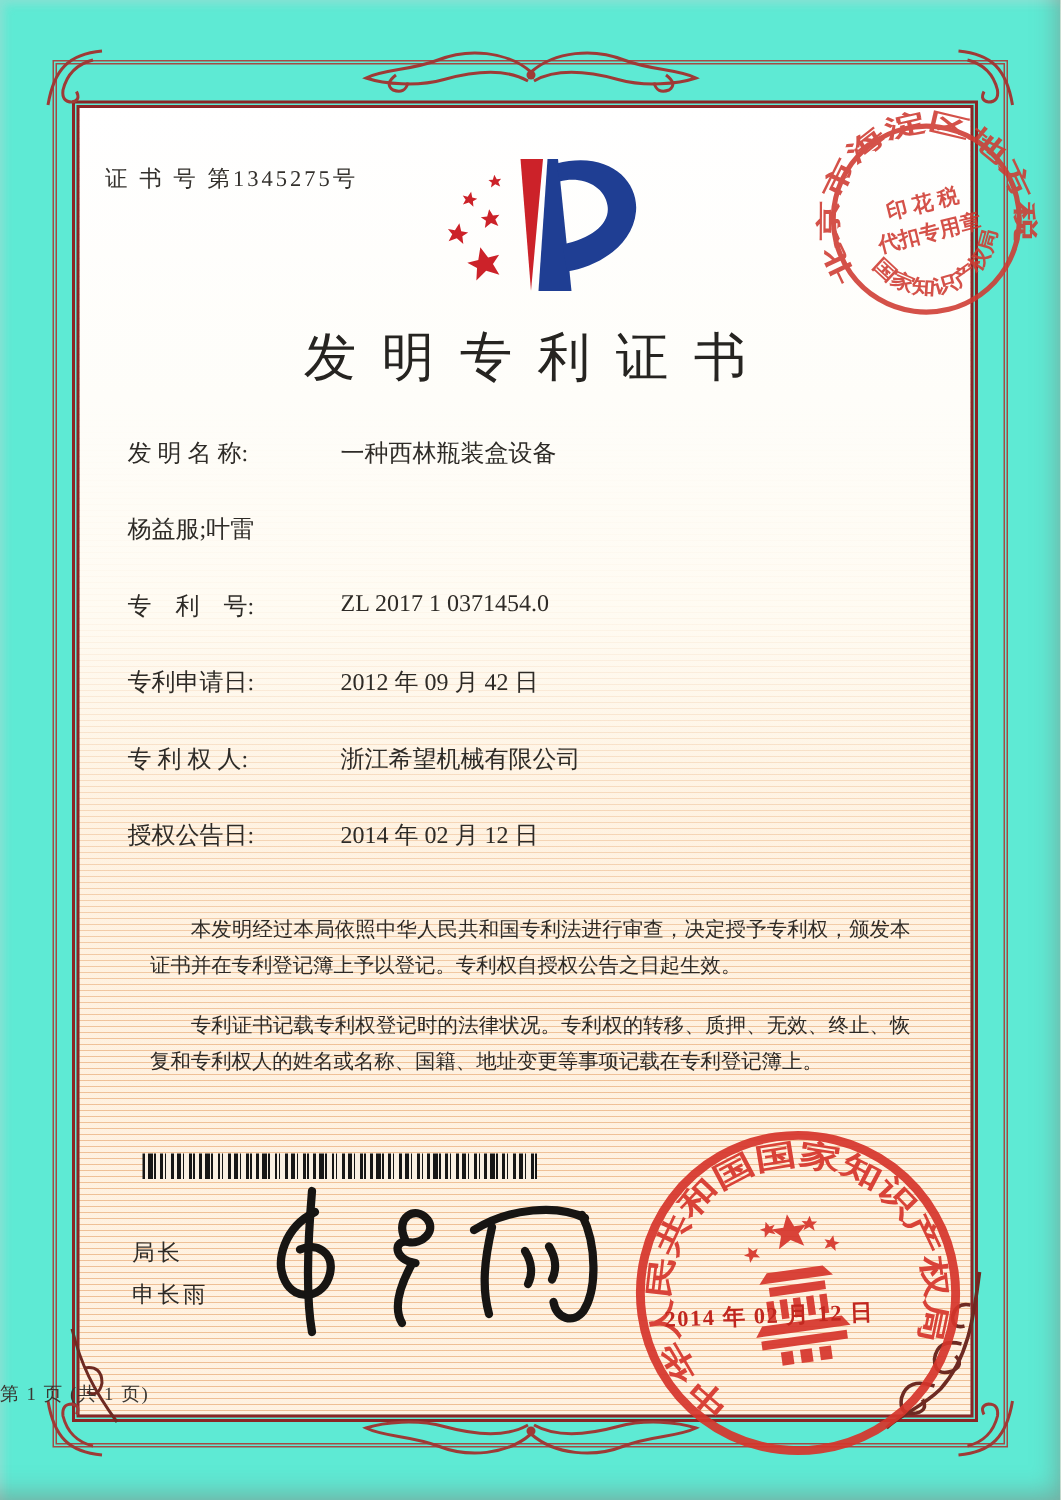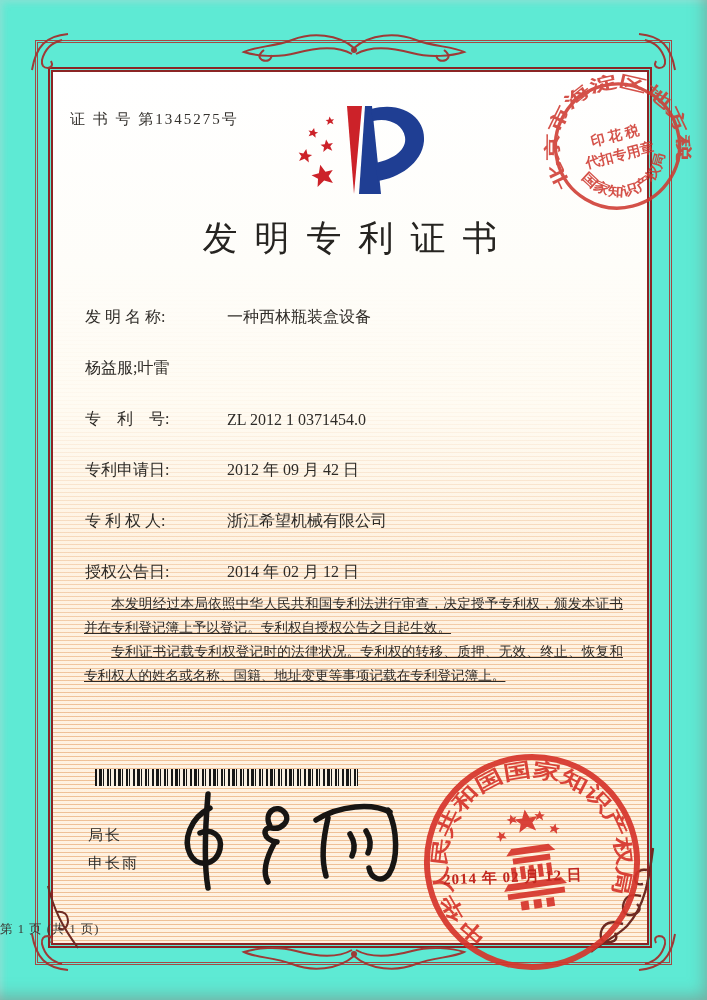--- a/index.html
+++ b/index.html
@@ -51,29 +51,29 @@
     position:absolute; left:542px; top:68px; z-index:6;
     transform:rotate(-14deg); opacity:0.88;
   }
   .title{
     position:absolute; left:0; right:0; top:215px; z-index:5;
     text-align:center; font-size:35px; font-weight:normal; color:#262421;
     letter-spacing:17px; text-indent:10px;
   }
   
   .fields{position:absolute; left:85px; top:292px; right:80px; z-index:5;}
-  .field-row{height:51px; display:flex; align-items:center; font-size:16px; color:#2e2b27;}
+  .field-row{height:51px; display:flex; font-size:16px; color:#2e2b27;}
   .field-label{display:inline-block; min-width:142px; white-space:pre;}
   .field-value{white-space:pre;}
   
   .body-text{
     position:absolute; left:84px; right:84px; top:592px; z-index:5;
     font-size:13.6px; line-height:24px; color:#2e2a26; text-align:justify;
   }
-  .body-text p{margin:0; text-indent:2em;text-decoration:underline;}
+  .body-text p{margin:16px; text-indent:2em;}
   
   .barcode{
     position:absolute; left:95px; top:769px; width:263px; height:17px; z-index:5;
     background:repeating-linear-gradient(90deg,
       #161616 0 2px,#f8efe2 2px 4px,#161616 4px 7px,#f8efe2 7px 8px,
       #161616 8px 9px,#f8efe2 9px 12px,#161616 12px 14px,#f8efe2 14px 15px,
       #161616 15px 16px,#f8efe2 16px 19px);
   }
   .sig-labels{position:absolute; left:88px; top:826px; z-index:5; font-size:15px; color:#2e2b27;
     font-family:"Liberation Sans","DejaVu Sans",sans-serif;}
@@ -199,21 +199,21 @@
   <div class="fields">
     <div class="field-row">
       <span class="field-label">发 明 名 称:</span>
       <span class="field-value">一种西林瓶装盒设备</span>
     </div>
     <div class="field-row">
       <span class="field-value">杨益服;叶雷</span>
     </div>
     <div class="field-row">
       <span class="field-label">专　利　号:</span>
-      <span class="field-value">ZL 2012 1 0371454.0</span>
+      <span class="field-value">ZL 2017 1 0371454.0</span>
     </div>
     <div class="field-row">
       <span class="field-label">专利申请日:</span>
       <span class="field-value">2012 年 09 月 42 日</span>
     </div>
     <div class="field-row">
       <span class="field-label">专 利 权 人:</span>
       <span class="field-value">浙江希望机械有限公司</span>
     </div>
     <div class="field-row">

